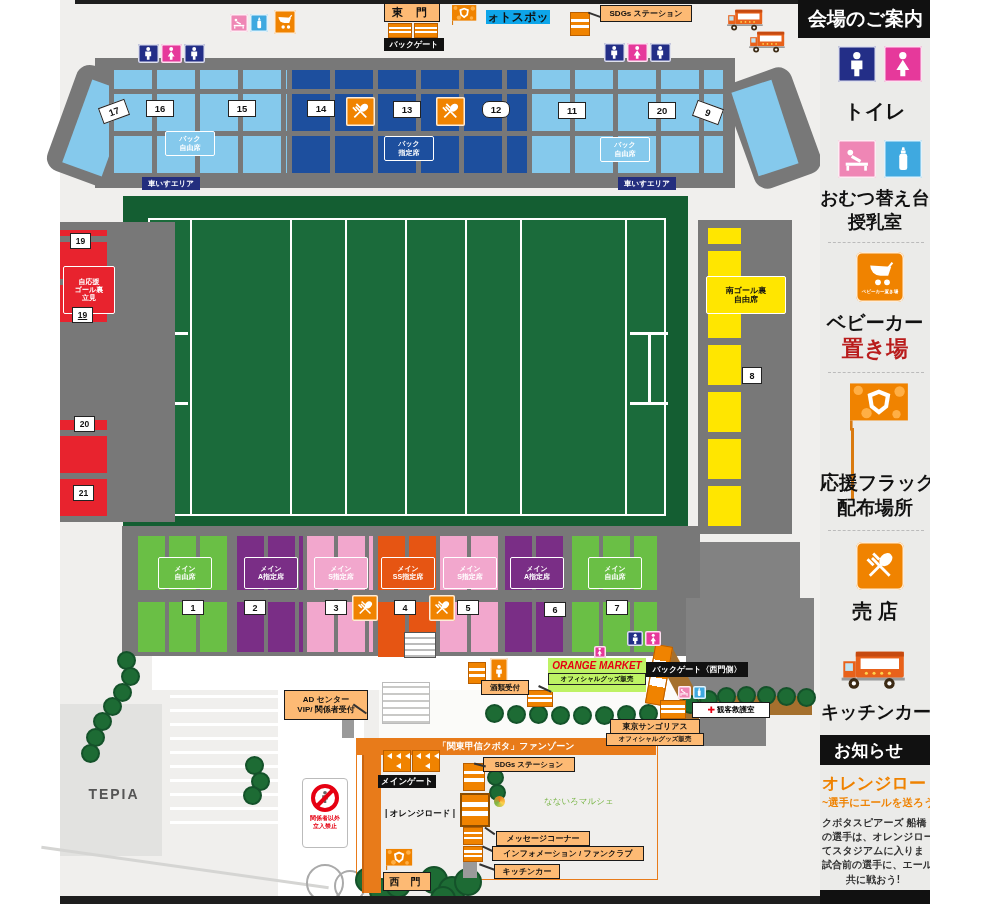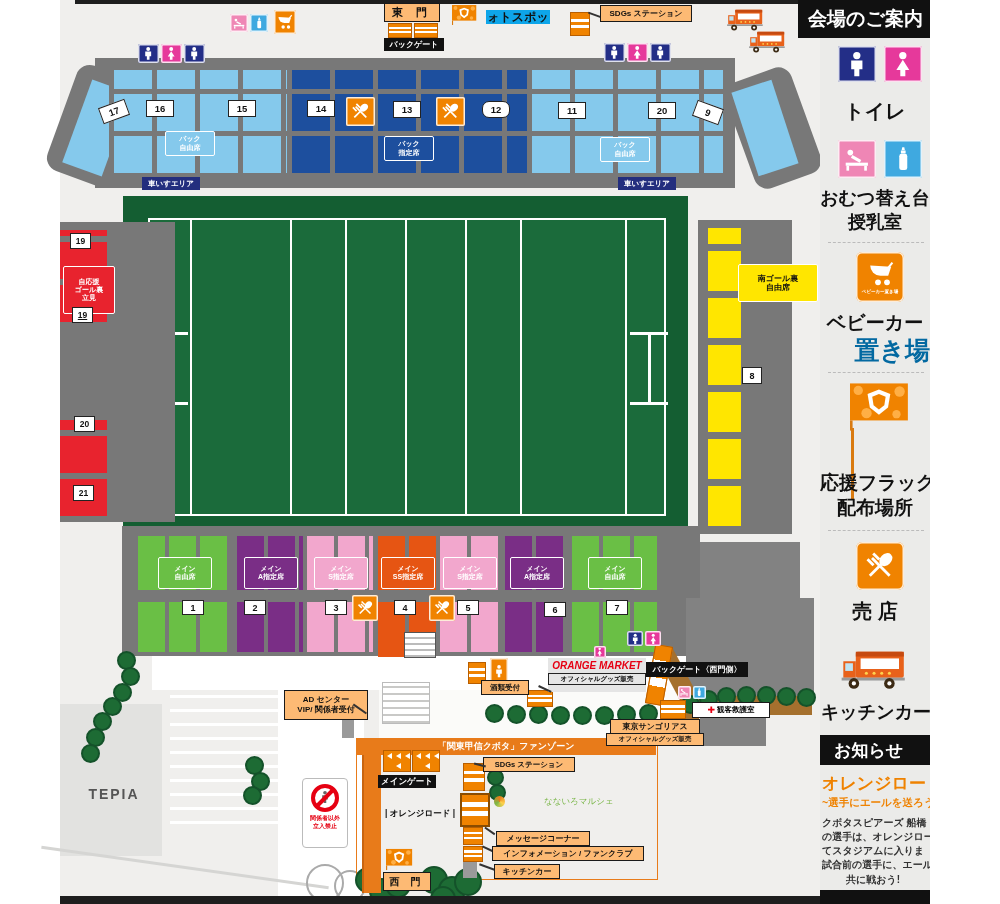--- a/index.html
+++ b/index.html
@@ -170,21 +170,21 @@
 
   <div class="abs" style="left:60px;top:222px;width:115px;height:300px;background:#787878;"></div>
   <div class="abs" style="left:60px;top:230px;width:106px;height:92px;background-color:#e8232e;background-image:linear-gradient(90deg,transparent 47px,#787878 47px 54px),repeating-linear-gradient(0deg,transparent 0 37px,#787878 37px 43px);"></div>
   <div class="abs" style="left:60px;top:420px;width:106px;height:96px;background-color:#e8232e;background-image:linear-gradient(90deg,transparent 47px,#787878 47px 54px),repeating-linear-gradient(0deg,transparent 0 37px,#787878 37px 43px);"></div>
   <div class="seclabel" style="left:63px;top:266px;width:50px;height:46px;background:#e8232e;font-size:7px;">自応援
 ゴール裏
 立見</div>
 
   <div class="abs" style="left:698px;top:220px;width:94px;height:314px;background:#787878;"></div>
   <div class="abs" style="left:708px;top:228px;width:74px;height:298px;background-color:#ffe600;background-image:linear-gradient(90deg,transparent 33px,#787878 33px 41px),repeating-linear-gradient(0deg,transparent 0 40px,#787878 40px 47px);"></div>
-  <div class="seclabel" style="left:706px;top:264px;width:78px;height:36px;background:#ffe600;color:#111;font-size:8px;margin-left:32px;">南ゴール裏
+  <div class="seclabel" style="left:706px;top:276px;width:78px;height:36px;background:#ffe600;color:#111;font-size:8px;">南ゴール裏
 自由席</div>
 
   <div class="abs" style="left:122px;top:526px;width:578px;height:130px;background:#787878;"></div>
   <div class="abs msec" style="left:138px;top:536px;width:93px;height:54px;background-color:#6abf45;"></div>
   <div class="abs msec" style="left:237px;top:536px;width:66px;height:54px;background-color:#7a2e86;"></div>
   <div class="abs msec" style="left:307px;top:536px;width:66px;height:54px;background-color:#f2a7cd;"></div>
   <div class="abs msec" style="left:378px;top:536px;width:58px;height:54px;background-color:#e65513;"></div>
   <div class="abs msec" style="left:440px;top:536px;width:58px;height:54px;background-color:#f2a7cd;"></div>
   <div class="abs msec" style="left:505px;top:536px;width:62px;height:54px;background-color:#7a2e86;"></div>
   <div class="abs msec" style="left:572px;top:536px;width:85px;height:54px;background-color:#6abf45;"></div>
@@ -313,21 +313,21 @@
       <svg>
         <use href="#i-diaper"></use>
       </svg>
     </div>
   <div class="icsq" style="left:693px;top:686px;width:13px;height:13px;background:#3fa9e0;z-index:6;">
       <svg>
         <use href="#i-bottle"></use>
       </svg>
     </div>
 
-  <div class="abs" style="left:548px;top:658px;width:98px;height:34px;background:#e5e5e5;z-index:5;text-align:center;">
+  <div class="abs" style="left:548px;top:658px;width:98px;height:34px;background:#bef264;z-index:5;text-align:center;">
     <div style="color:#e60012;font-weight:bold;font-size:10px;font-style:italic;line-height:15px;white-space:nowrap;">ORANGE MARKET</div>
     <div style="border:1px solid #222;font-size:6.5px;font-weight:bold;line-height:10px;white-space:nowrap;">オフィシャルグッズ販売</div>
   </div>
   <div class="lead" style="left:538px;top:688px;width:14px;height:1.5px;transform:rotate(25deg);"></div>
   <div class="kiosk" style="left:527px;top:690px;width:24px;height:15px;"></div>
   <div class="kiosk" style="left:468px;top:662px;width:16px;height:20px;"></div>
   <div class="icsq" style="left:490px;top:658px;width:18px;height:26px;background:#f08300;">
       <svg>
         <use href="#p-male"></use>
       </svg>
@@ -425,21 +425,21 @@
     <div class="abs" style="left:0;top:186px;width:110px;text-align:center;font-weight:bold;font-size:18px;color:#111;white-space:nowrap;">おむつ替え台</div>
     <div class="abs" style="left:0;top:210px;width:110px;text-align:center;font-weight:bold;font-size:18px;color:#111;">授乳室</div>
     <div class="abs" style="left:8px;top:242px;width:96px;border-top:1px dashed #bbb;"></div>
     <div class="icsq" style="left:36px;top:252px;width:48px;height:50px;background:#f08300;border-radius:6px;flex-direction:column;">
       <svg style="width:60%;height:58%;">
           <use href="#i-stroller"></use>
         </svg>
       <span style="font-size:4.5px;font-weight:bold;white-space:nowrap;">ベビーカー置き場</span>
     </div>
     <div class="abs" style="left:0;top:310px;width:110px;text-align:center;font-weight:bold;font-size:19px;color:#111;white-space:nowrap;">ベビーカー</div>
-    <div class="abs" style="left:0;top:334px;width:110px;text-align:right;font-weight:bold;font-size:25px;color:#0369a1;">置き場</div>
+    <div class="abs" style="left:0;top:334px;width:110px;text-align:center;font-weight:bold;font-size:22px;color:#b91c1c;">置き場</div>
     <div class="abs" style="left:8px;top:372px;width:96px;border-top:1px dashed #bbb;"></div>
     <div class="abs" style="left:30px;top:382px;width:62px;height:50px;"><svg width="62" height="50" viewBox="0 0 60 46">
           <use href="#i-flag"></use>
         </svg></div>
     <div class="abs" style="left:31px;top:428px;width:3px;height:72px;background:#d97a10;"></div>
     <div class="abs" style="left:0;top:470px;width:110px;text-align:center;font-weight:bold;font-size:19px;color:#111;white-space:nowrap;">応援フラッグ</div>
     <div class="abs" style="left:0;top:495px;width:110px;text-align:center;font-weight:bold;font-size:19px;color:#111;">配布場所</div>
     <div class="abs" style="left:8px;top:530px;width:96px;border-top:1px dashed #bbb;"></div>
     <div class="icsq" style="left:36px;top:542px;width:48px;height:48px;background:#f08300;border-radius:6px;">
         <svg>

